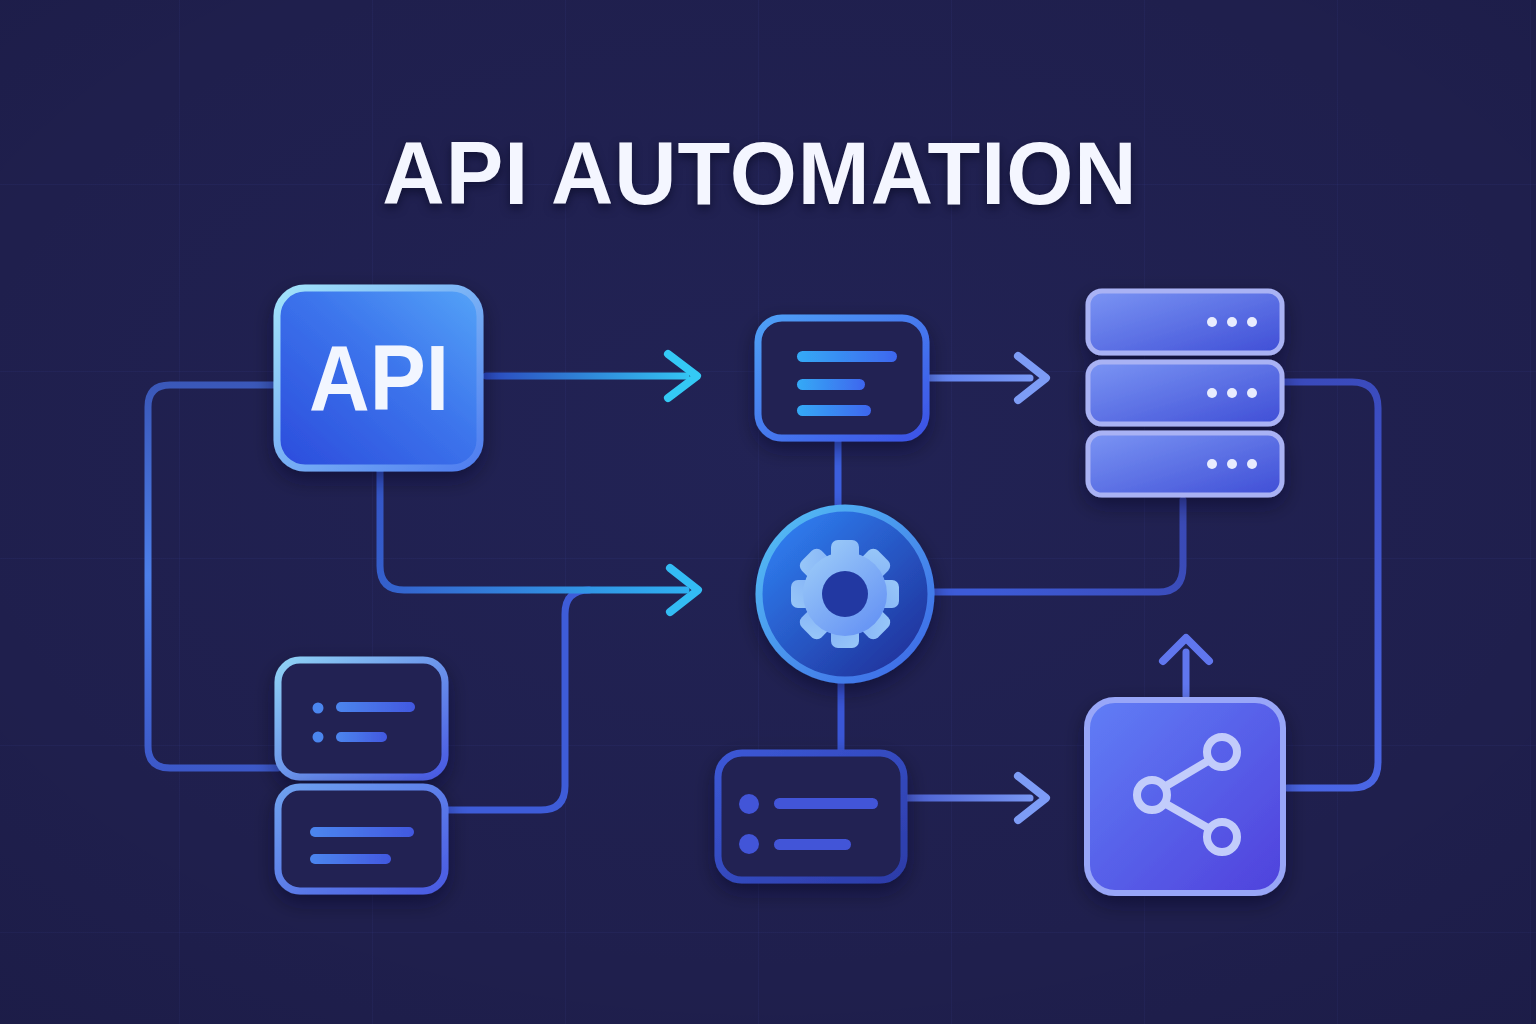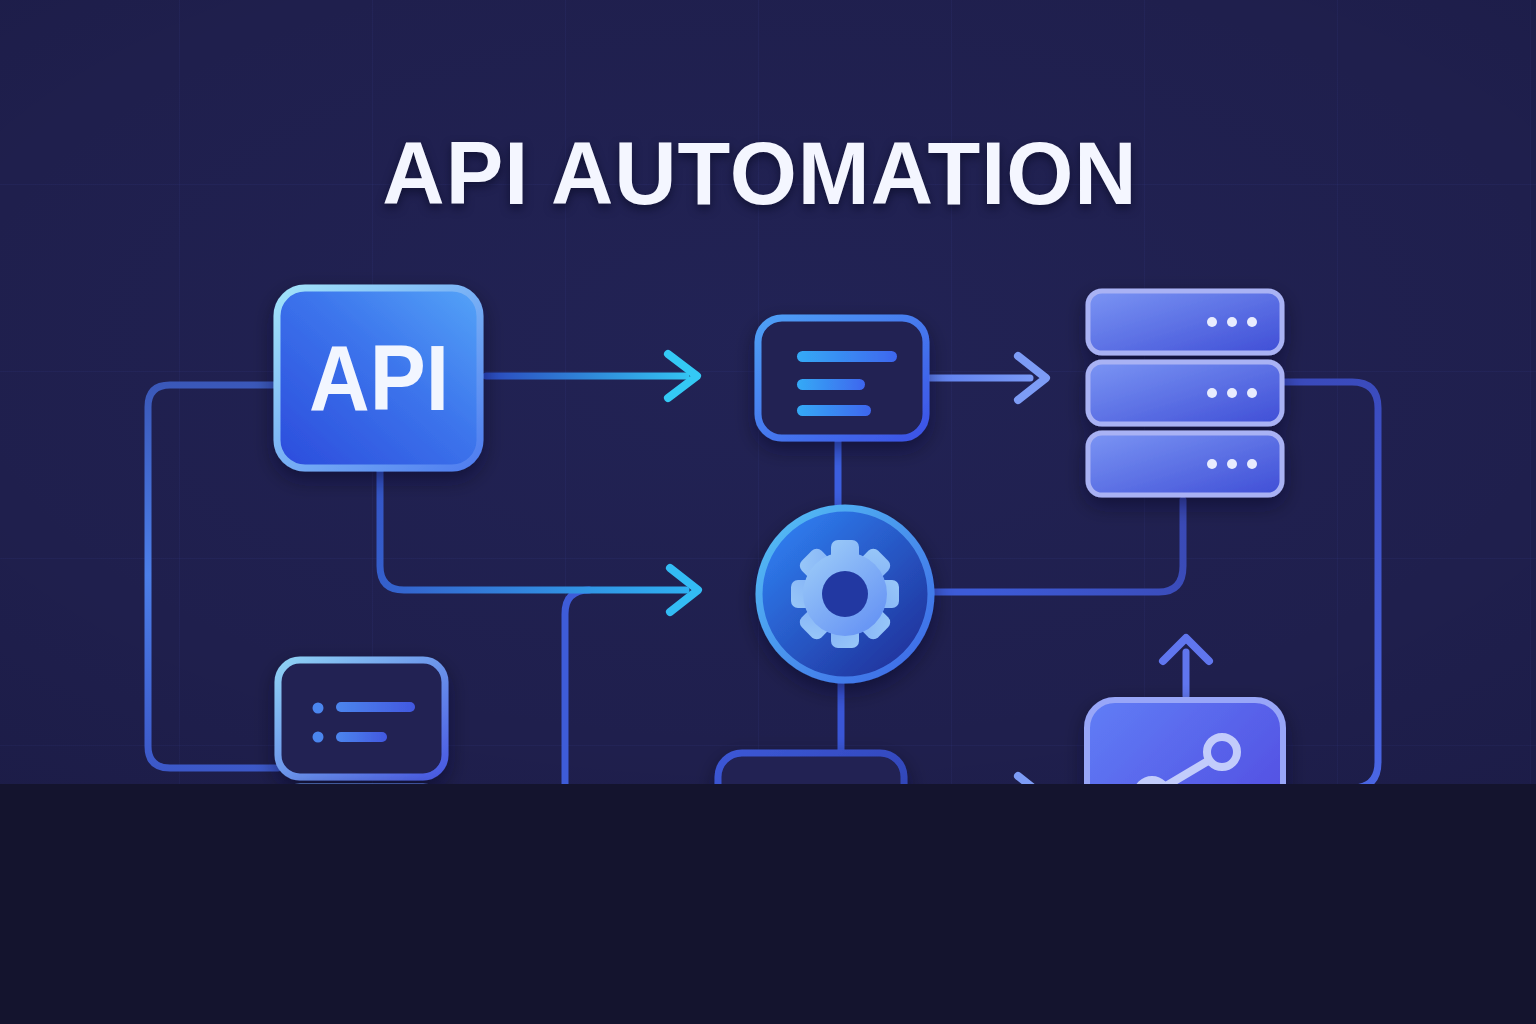--- a/index.html
+++ b/index.html
@@ -1,18 +1,18 @@
 <!DOCTYPE html>
 <html style="--background: #1F1F4D; --title-color: #F4F6FF; --accent-cyan: #34C9F5; --accent-blue: #3E63E8; --accent-periwinkle: #7D9CF6; --accent-lavender: #A9B2F4; --node-fill-light: #7B95F4; --node-fill-dark: #3F4ED6; --card-fill: #212153; --white: #EDF1FF;"><head>
 <meta charset="utf-8">
 <style>
   html,body{margin:0;padding:0;background:#14142e;}
   .canvas{
     position:relative;
-    width:1536px;height:784px;
+    width:1536px;height:1024px;
     overflow:hidden;
     background-color:var(--background,#1F1F4D);
     background-image:
       linear-gradient(rgba(110,130,255,0.05) 1.5px, transparent 1.5px),
       linear-gradient(90deg, rgba(110,130,255,0.05) 1.5px, transparent 1.5px);
     background-size:193px 187px;
     background-position:-14px -3px;
     font-family:"Liberation Sans", sans-serif;
   }
   .vignette{

